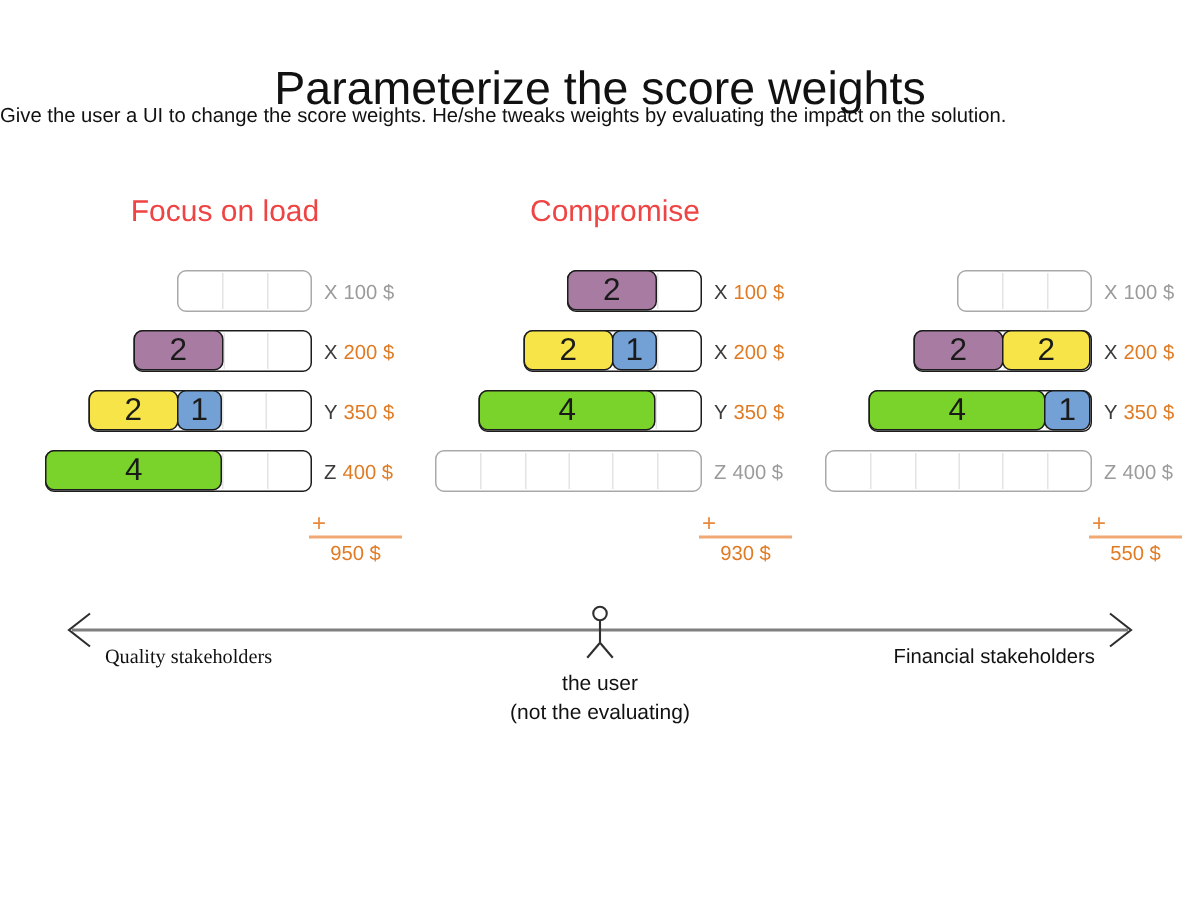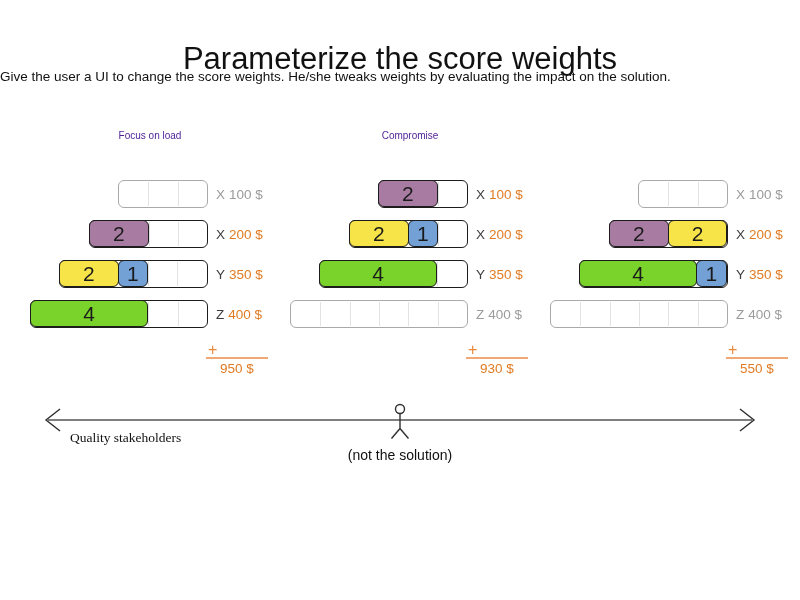--- a/index.html
+++ b/index.html
@@ -4,21 +4,21 @@
 <style>
   html,body{margin:0;padding:0;background:#ffffff;}
   .page{position:relative;width:800px;height:600px;background:#ffffff;overflow:hidden;
         font-family:"Liberation Sans",sans-serif;color:#1a1a1a;}
   .title{position:absolute;top:20px;left:0;width:800px;text-align:center;
          font-size:31px;font-weight:400;line-height:36px;color:#111;}
   .subtitle{position:absolute;top:68px;left:0;width:800px;text-align:left;
             font-size:13.5px;line-height:18px;color:#111;}
   .column{position:absolute;top:130px;width:260px;height:260px;}
   .col-header{position:absolute;top:0;left:0;width:236px;margin:0;text-align:center;
-              font-size:10px;font-weight:400;color:#4c1d95;}
+              font-size:20px;font-weight:400;color:#ef4444;}
   .rows{position:absolute;top:50px;left:0;width:260px;}
   .row{position:relative;height:28px;margin-bottom:12px;}
   .track{position:absolute;top:0;height:26px;border-radius:6px;background:#fff;box-sizing:content-box;}
   .track.active{border:1px solid #1c1c1c;}
   .track.inactive{border:1px solid #a9a9a9;}
   .track{right:84px;}
   .sep{position:absolute;top:1px;bottom:1px;width:1px;background:#e3e3e3;z-index:0;}
   .block{position:absolute;top:-1px;height:25px;border:1.5px solid #1c1c1c;border-radius:6px;
          display:flex;align-items:center;justify-content:center;
          font-size:21px;color:#1a1a1a;z-index:1;}
@@ -231,18 +231,20 @@
     <polyline points="740,14 754,25 740,36" fill="none" stroke="#2f2f2f" stroke-width="1.4"></polyline>
     <g>
       <circle cx="400" cy="14" r="4.5" fill="#ffffff" stroke="#2f2f2f" stroke-width="1.4"></circle>
       <line x1="400" y1="18.5" x2="400" y2="33.5" stroke="#2f2f2f" stroke-width="1.4"></line>
       <line x1="400" y1="33.5" x2="391.5" y2="43.5" stroke="#2f2f2f" stroke-width="1.4"></line>
       <line x1="400" y1="33.5" x2="408.5" y2="43.5" stroke="#2f2f2f" stroke-width="1.4"></line>
     </g>
   </svg>
 
   <div class="axis-label left">Quality stakeholders</div>
+  <div class="axis-label right">Financial stakeholders</div>
 
   <div class="user-caption">
-    <div>(not the solution)</div>
+    <div>the user</div>
+    <div>(not the evaluating)</div>
   </div>
 
 </div>
 
 </body></html>

